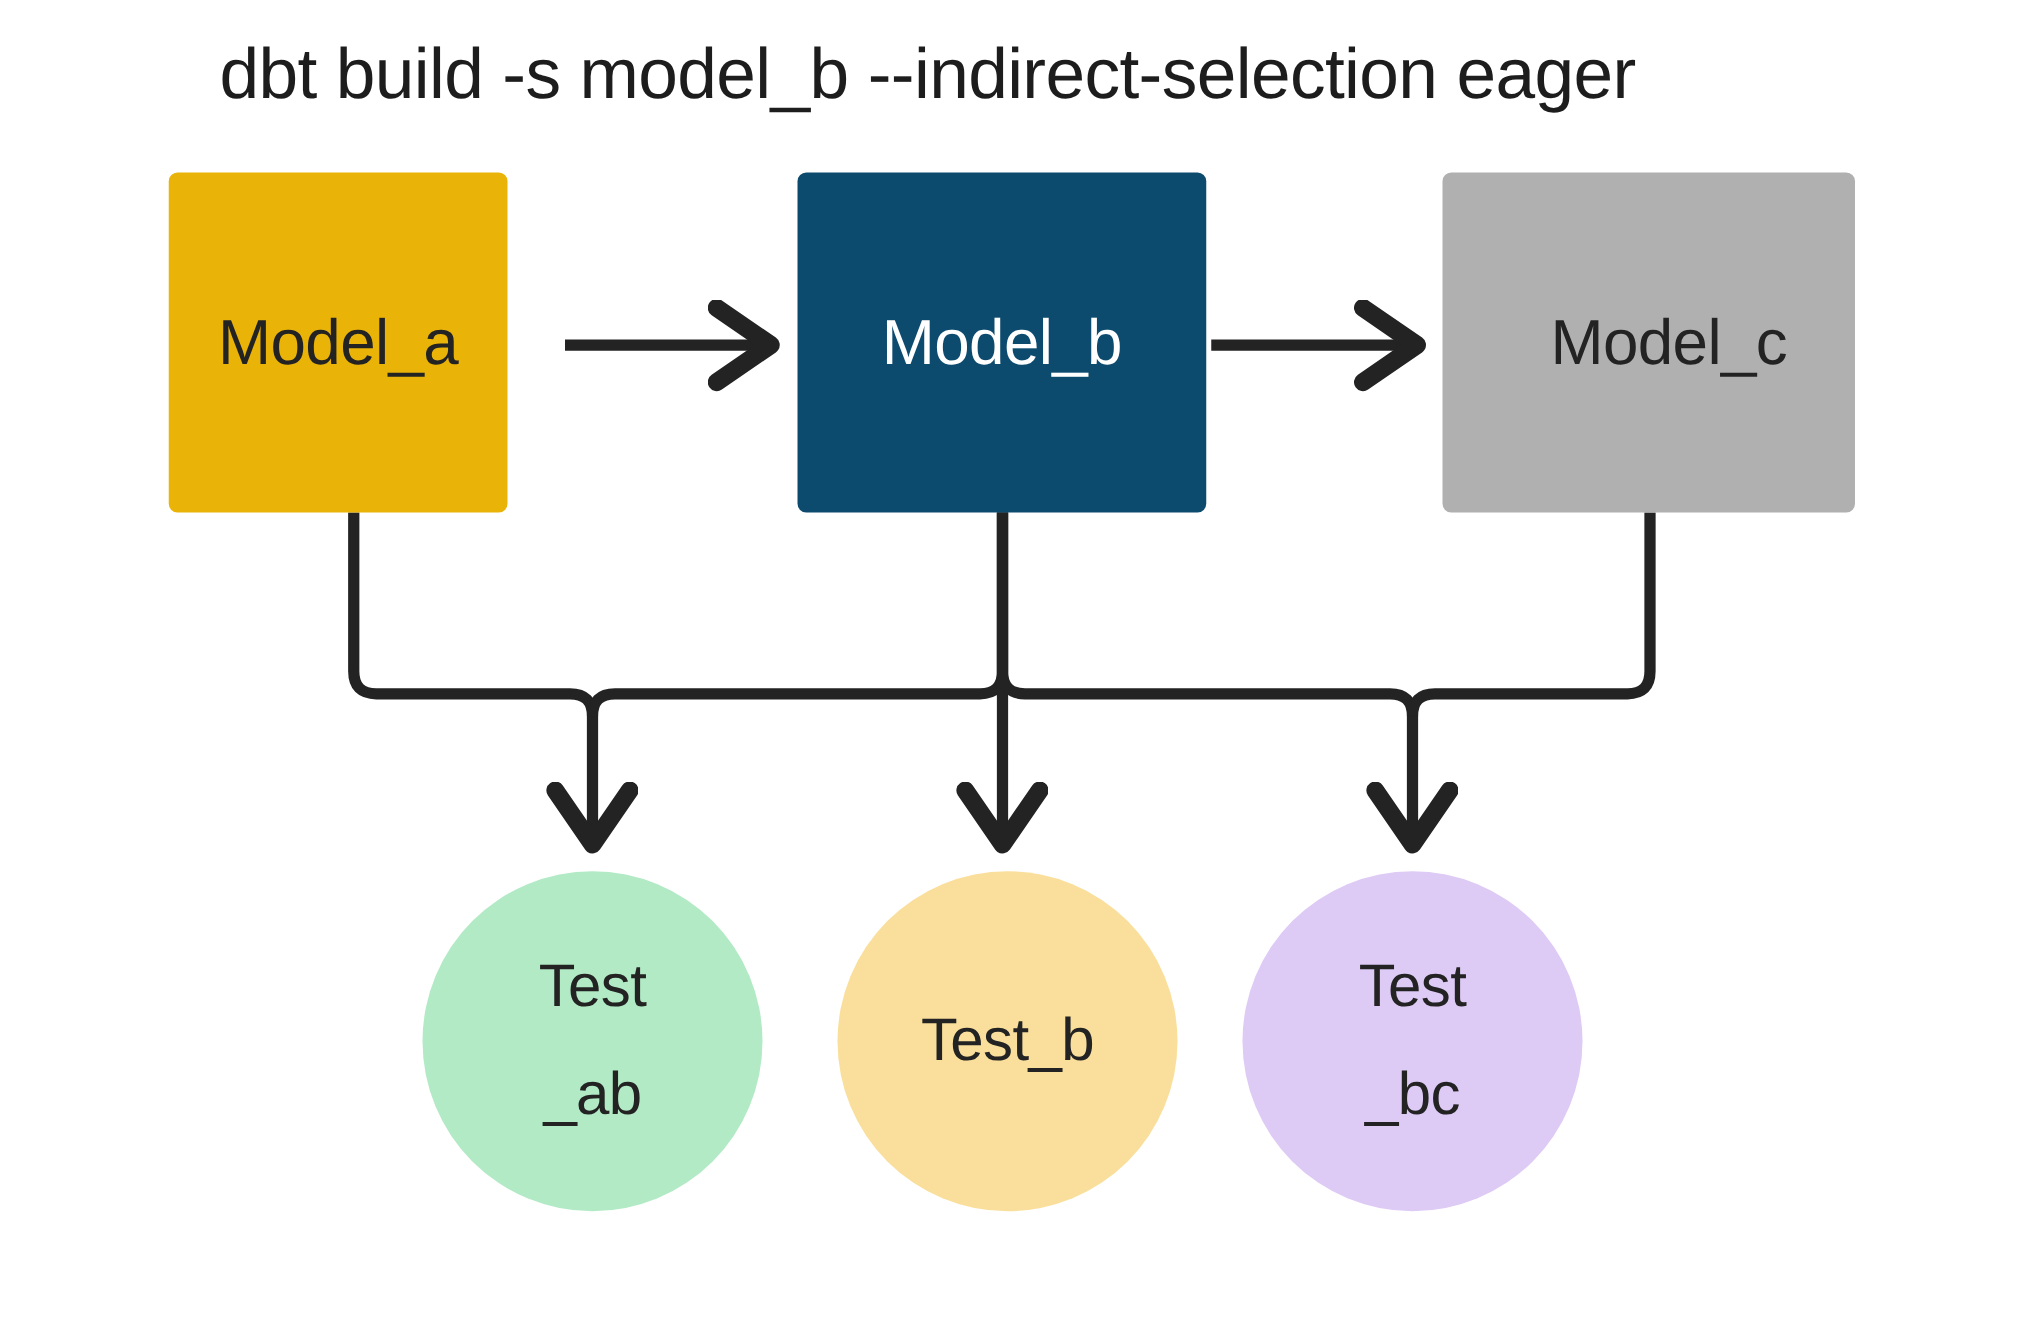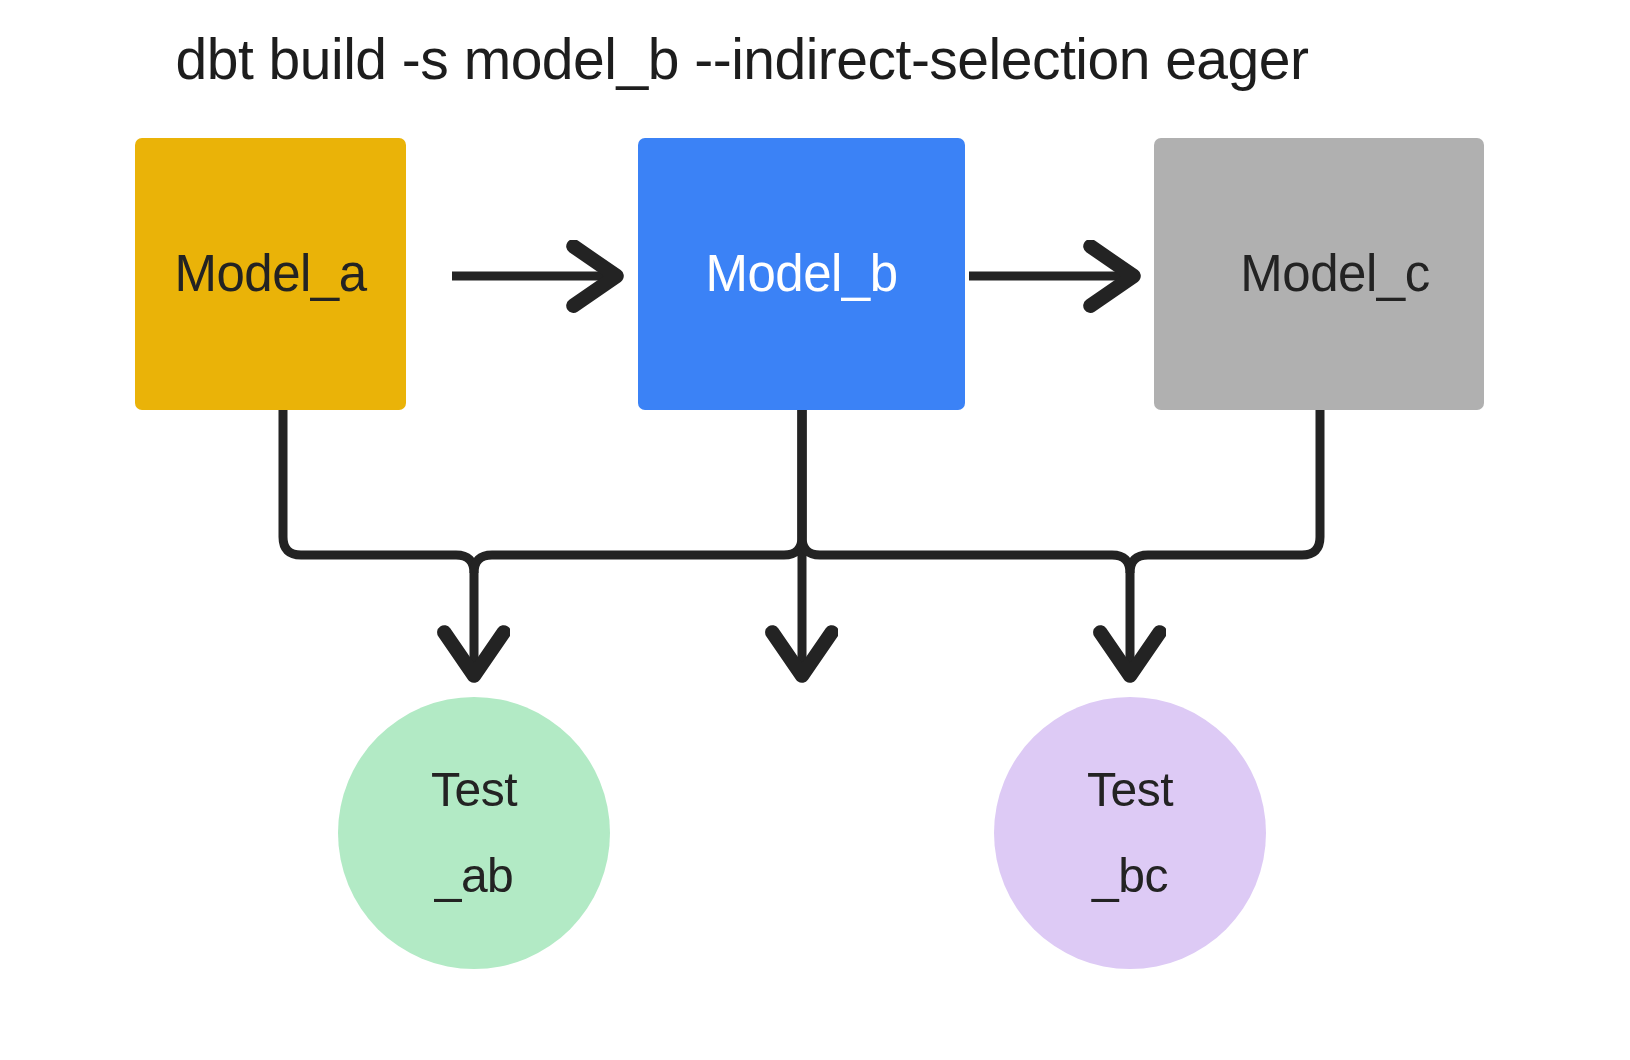--- a/index.html
+++ b/index.html
@@ -58,21 +58,21 @@
     white-space: nowrap;
   }
   #node-model-a {
     left: 118px;  top: 138px;  width: 271px;  height: 272px;
     background: #eab308;
     margin-left: 17px;
   }
   #node-model-a .model-label { color: #232323; }
   #node-model-b {
     left: 638px;  top: 138px;  width: 327px;  height: 272px;
-    background: #3b82f6;
+    background: #0c4a6e;
   }
   #node-model-b .model-label { color: #ffffff; }
   #node-model-c {
     left: 1154px; top: 138px;  width: 330px;  height: 272px;
     background: #b0b0b0;
   }
   #node-model-c .model-label { color: #232323; margin-left: 32px; }
 
   
   .test-node {
@@ -148,19 +148,22 @@
 
   <div class="model-node" id="node-model-c">
     <span class="model-label">Model_c</span>
   </div>
 
   <div class="test-node" id="node-test-ab">
     <span class="test-label">Test</span>
     <span class="test-label">_ab</span>
   </div>
 
+  <div class="test-node" id="node-test-b">
+    <span class="test-label single">Test_b</span>
+  </div>
 
   <div class="test-node" id="node-test-bc">
     <span class="test-label">Test</span>
     <span class="test-label">_bc</span>
   </div>
 
 </div>
 
 </body></html>

